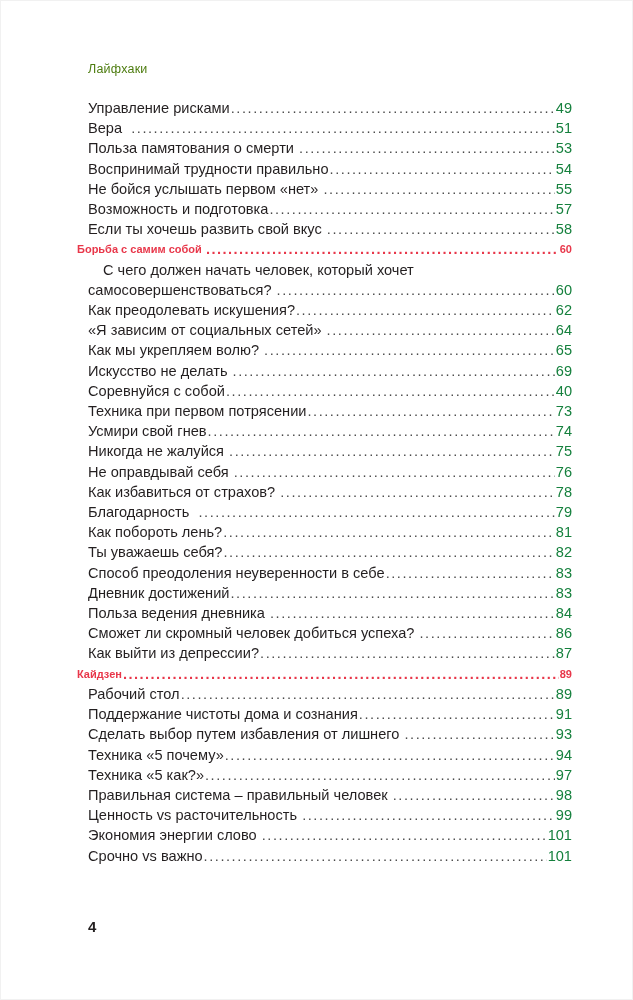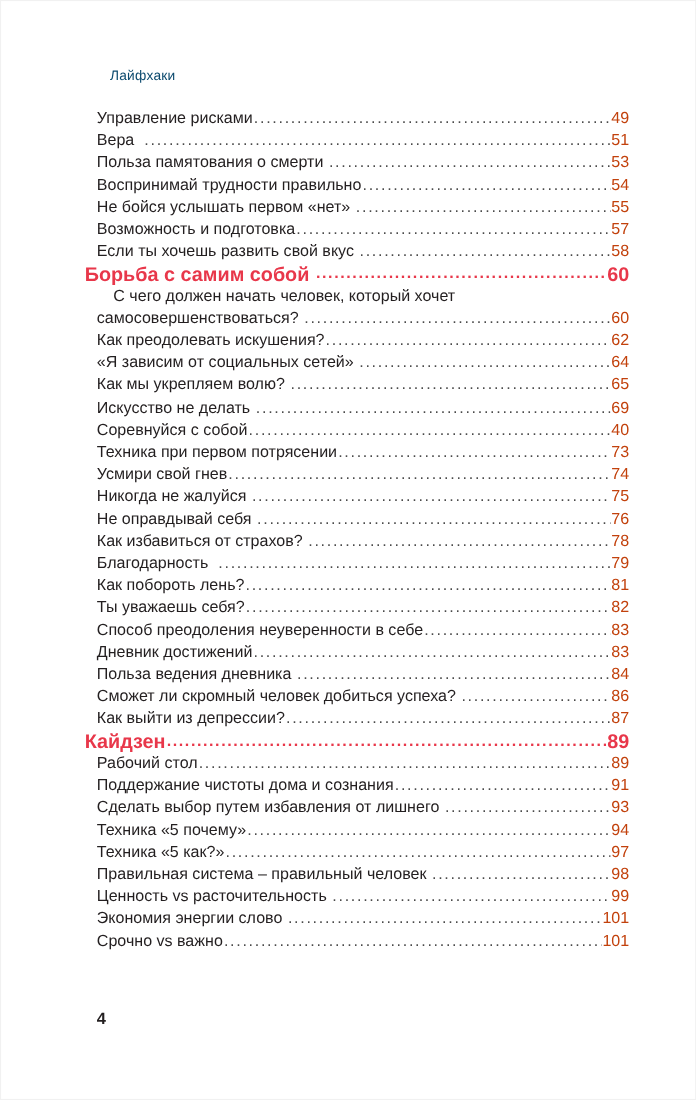--- a/index.html
+++ b/index.html
@@ -22,24 +22,24 @@
     left: 0; top: 0;
     width: 633px;
     height: 1000px;
     border: 1px solid #f1f1f1;
     box-sizing: border-box;
     pointer-events: none;
   }
 
   .running-head {
     position: absolute;
-    left: 100px;
+    left: 88px;
     top: 62px;
     font-size: 12.5px;
-    color: #0c4a6e;
+    color: #4d7c0f;
     letter-spacing: 0.2px;
     white-space: nowrap;
   }
 
   .toc {
     position: absolute;
     left: 88px;
     top: 98px;
     width: 484px;
   }
@@ -85,41 +85,41 @@
     white-space: pre-wrap;
     margin-left: 15px;
   }
 
   
   .toc-entry.level1 {
     margin-left: -11px;
     width: calc(100% + 11px);
     color: #e8374a;
     font-weight: bold;
-    font-size: 18px;
+    font-size: 11px;
   }
   .toc-entry.level1 .leader {
     color: #e8374a;
     letter-spacing: 1.45px;
   }
   .toc-entry.level1 .pageno {
     color: #e8374a;
     font-weight: bold;
   }
 
   
   .toc-entry.level2 {
     color: #231f20;
     font-weight: normal;
   }
   .toc-entry.level2 .leader {
     color: #4a4a4a;
   }
   .toc-entry.level2 .pageno {
-    color: #c2410c;
+    color: #15803d;
   }
 
   .folio {
     position: absolute;
     left: 88px;
     top: 918px;
     font-size: 15px;
     font-weight: bold;
     color: #231f20;
   }

